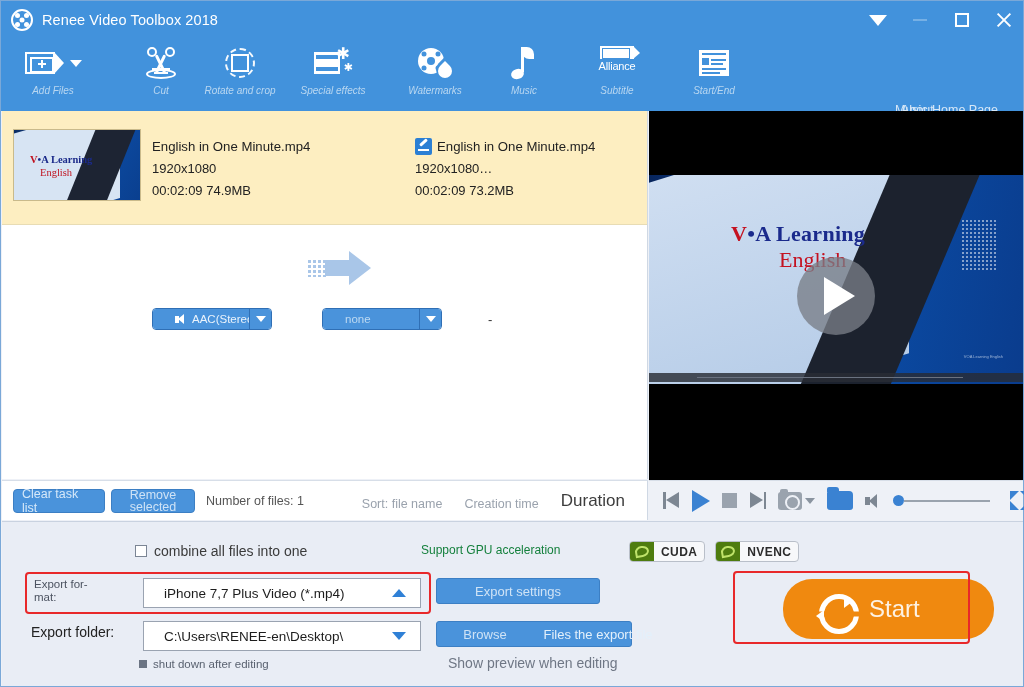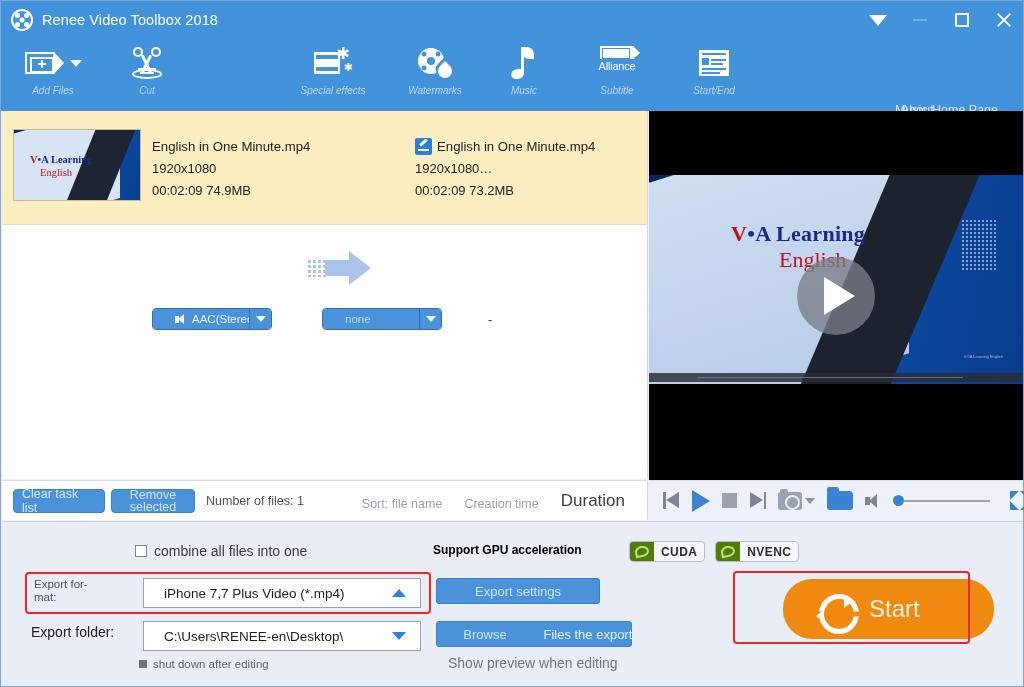--- a/index.html
+++ b/index.html
@@ -452,21 +452,21 @@
   #combo-format { left:142px; top:577px; width:278px; }
   #combo-folder { left:142px; top:620px; width:278px; }
 
   .shutdown {
     position:absolute; left:138px; top:657px; display:flex; align-items:center; gap:6px;
   }
   .shutdown .sq { width:8px; height:8px; background:#6b7483; }
   .shutdown .t { font-size:11.5px; color:#5a6270; }
 
   .gpu-txt {
-    position:absolute; left:432px; top:542px; font-size:12px; color:#000000;font-weight:bold;
+    position:absolute; left:420px; top:542px; font-size:12px; color:#15803d;
   }
   .badges { position:absolute; left:628px; top:540px; display:flex; gap:10px; }
   .badge {
     height:21px; border:1px solid #b9bfc9; border-radius:4px; background:#f7f8fa;
     display:flex; align-items:center; overflow:hidden;
   }
   .badge .nv {
     width:24px; height:19px; background:#4e7c0f; display:flex;
     align-items:center; justify-content:center;
   }
@@ -544,35 +544,44 @@
       <div class="ic">
         <div class="ic-film">
             <span class="plus"></span>
           </div>
         <div class="ic-flag"></div>
         <div class="caret-dn"></div>
       </div>
       <div class="lbl">Add Files</div>
     </div>
 
-    <div class="tool" style="left:94px">
+    <div class="tool" style="left:108px">
       <div class="ic">
         <div class="ic-scissors">
           <span class="ring r1"></span>
             <span class="ring r2"></span>
           <span class="blade b1"></span>
             <span class="blade b2"></span>
           <span class="base"></span>
           <span class="line" style="top:22px"></span>
           <span class="line" style="top:26px;left:10px;width:14px"></span>
         </div>
       </div>
       <div class="lbl">Cut</div>
     </div>
 
+    <div class="tool" style="left:187px">
+      <div class="ic">
+        <div class="ic-crop">
+            <span class="arc"></span>
+            <span class="sq"></span>
+          </div>
+      </div>
+      <div class="lbl">Rotate and crop</div>
+    </div>
 
     <div class="tool" style="left:280px">
       <div class="ic">
         <div class="ic-fx">
           <span class="strip"></span>
           <span class="st1">✱</span>
             <span class="st2">✱</span>
         </div>
       </div>
       <div class="lbl">Special effects</div>

